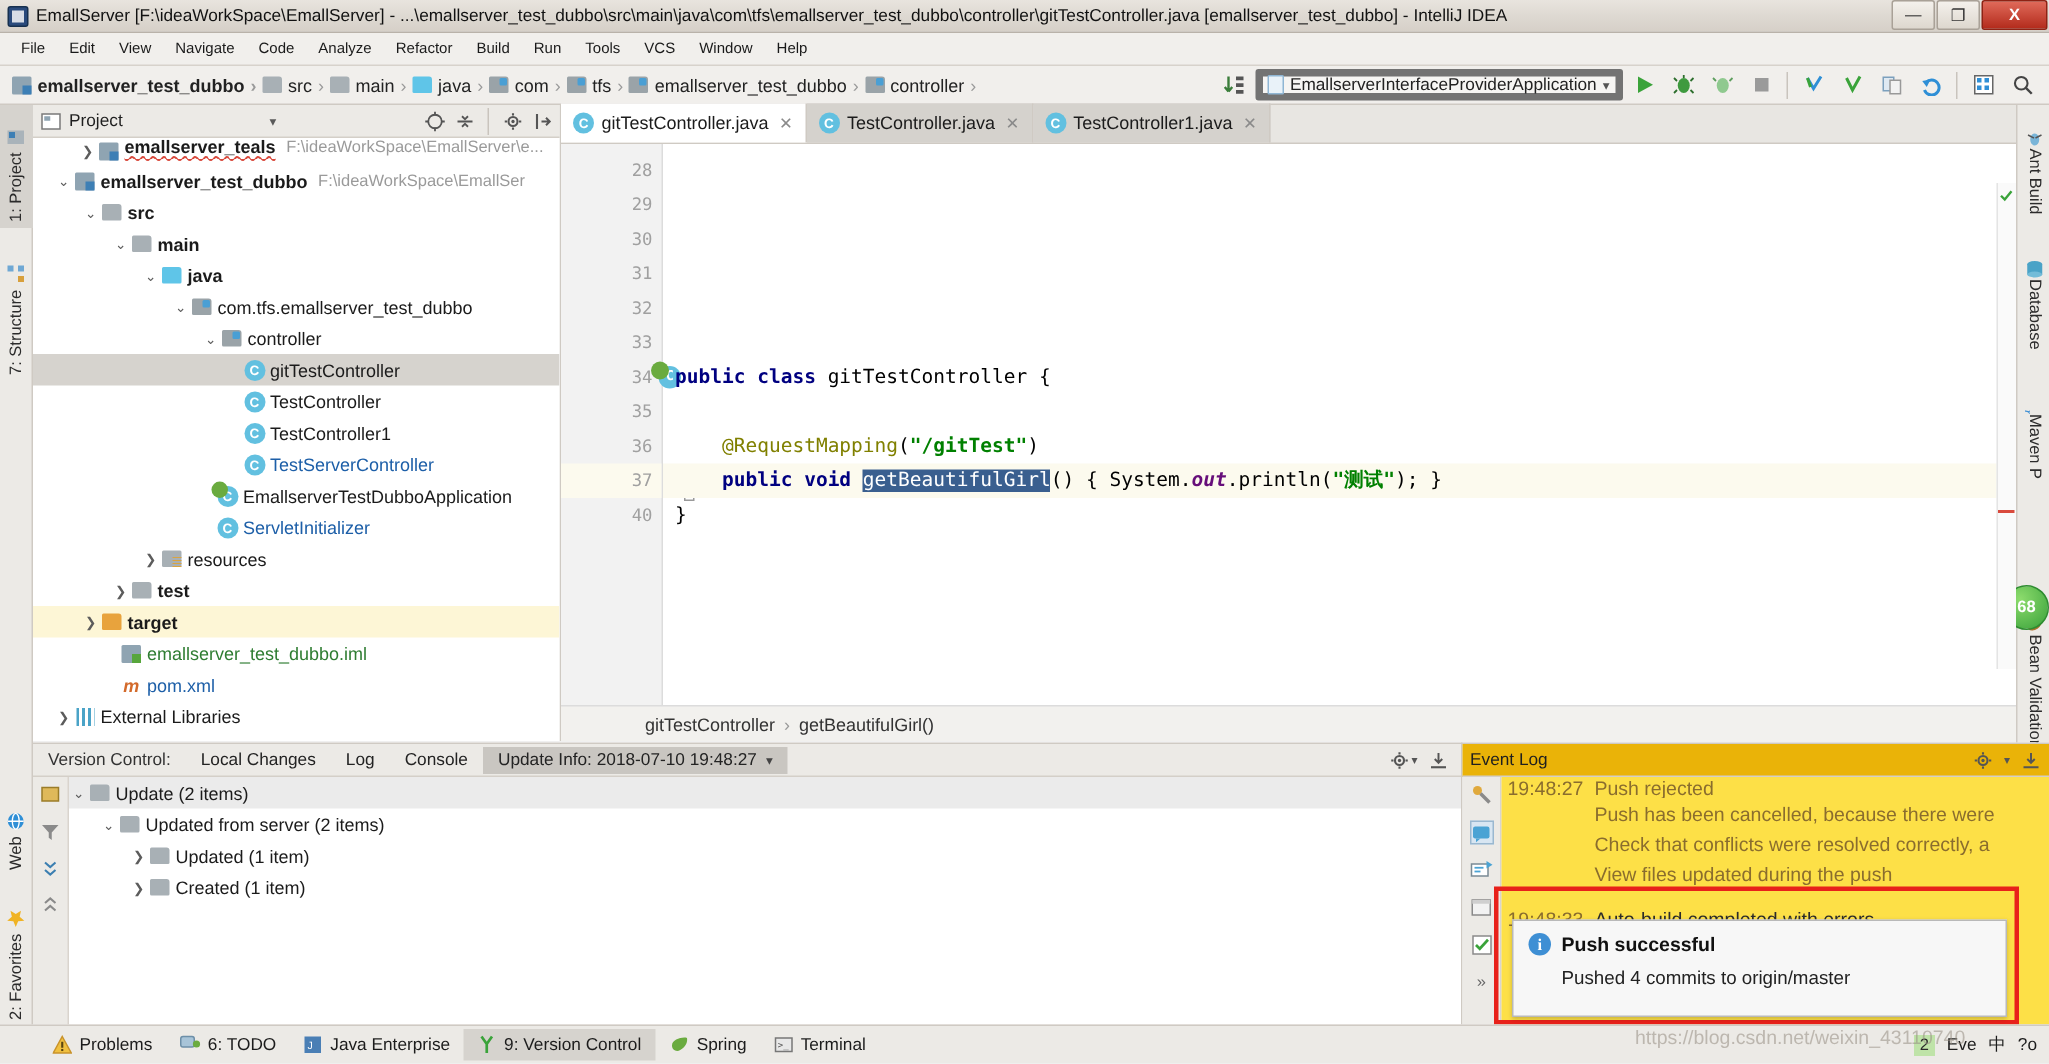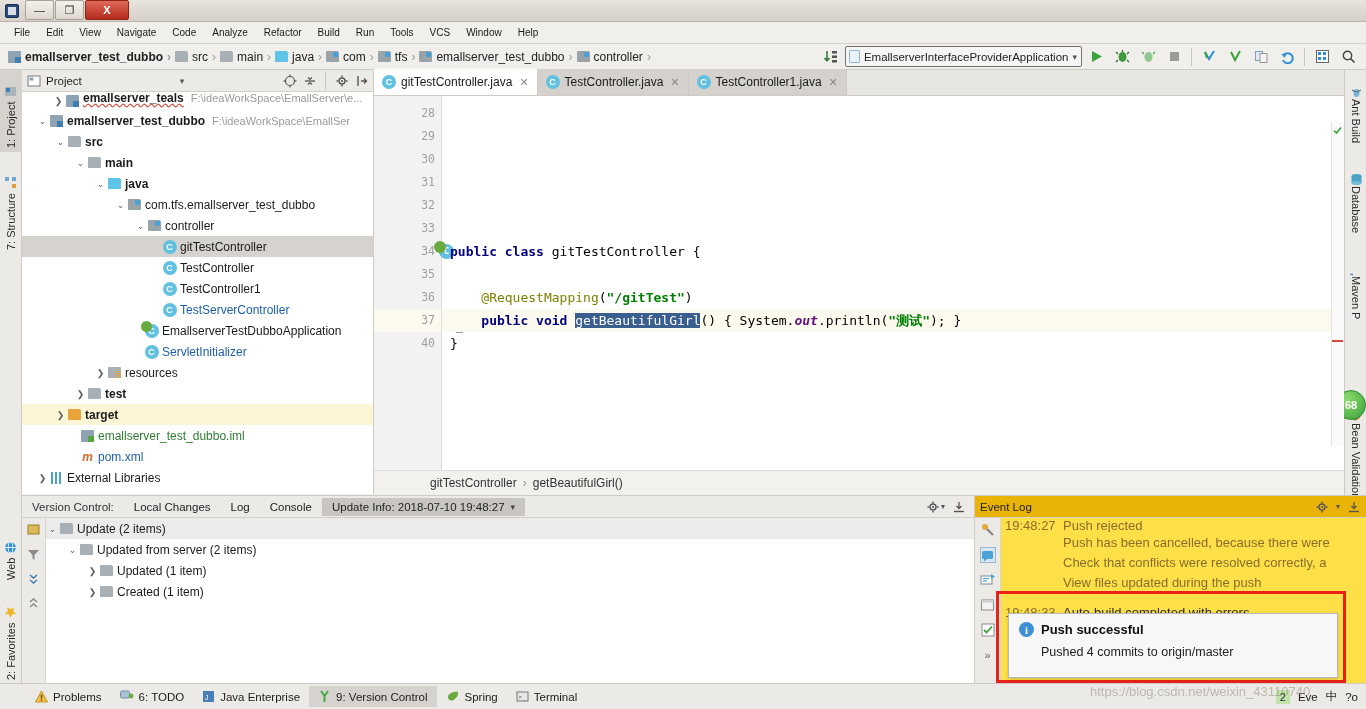--- a/index.html
+++ b/index.html
@@ -86,21 +86,21 @@
     content:""; position:absolute; right:0; bottom:0; width:6px; height:6px;
     background:#3d7fb5;
   }
   .nav-right { margin-left: auto; display: flex; align-items: center; padding-right: 6px; gap: 2px; }
   .tbtn {
     width: 24px; height: 22px; display: flex; align-items: center; justify-content: center;
     font-size: 13px; color: #4a4a4a; border-radius: 2px;
   }
   .runconfig {
     display: flex; align-items: center; height: 21px;
-    border: 1px solid #737373; background: #f6f5f3; border-radius: 2px;
+    border: 5px solid #737373; background: #f6f5f3; border-radius: 2px;
     padding: 0 4px 0 3px; font-size: 11.5px; color: #222; gap: 4px;
   }
   .runconfig .doc-ico {
     width: 11px; height: 13px; background: #e9f2f9; border: 1px solid #8fb6d4; border-radius:1px;
   }
   .sep-v { width: 1px; height: 18px; background: #c9c4bd; margin: 0 3px; }
 
   
   .lstrip {
     position: absolute; top: 70px; left: 0; width: 22px; height: 613px;
@@ -305,20 +305,21 @@
   }
   svg { display: block; }
 </style>
 </head>
 <body>
 
 <div id="app">
 
   <div class="titlebar">
     <div class="title-ico"></div>
+    <div class="title-text">EmallServer [F:\ideaWorkSpace\EmallServer] - ...\emallserver_test_dubbo\src\main\java\com\tfs\emallserver_test_dubbo\controller\gitTestController.java [emallserver_test_dubbo] - IntelliJ IDEA</div>
     <div class="win-btns">
       <div class="win-btn">—</div>
       <div class="win-btn">❐</div>
       <div class="win-btn close">X</div>
     </div>
   </div>
 
   <div class="menubar">
     <div class="menu-item">File</div>
     <div class="menu-item">Edit</div>

